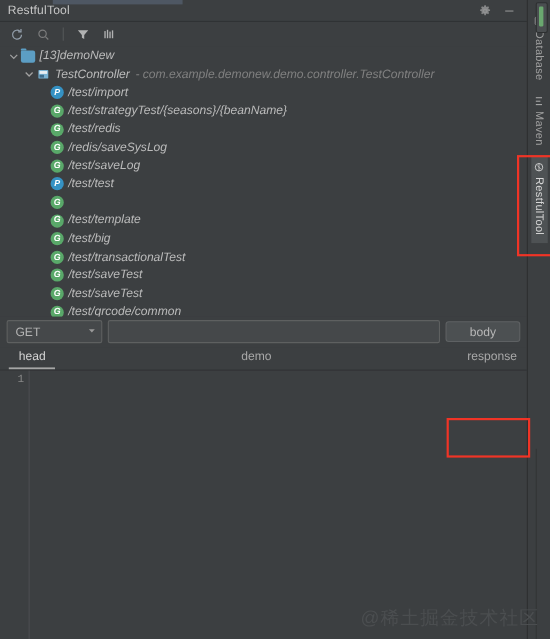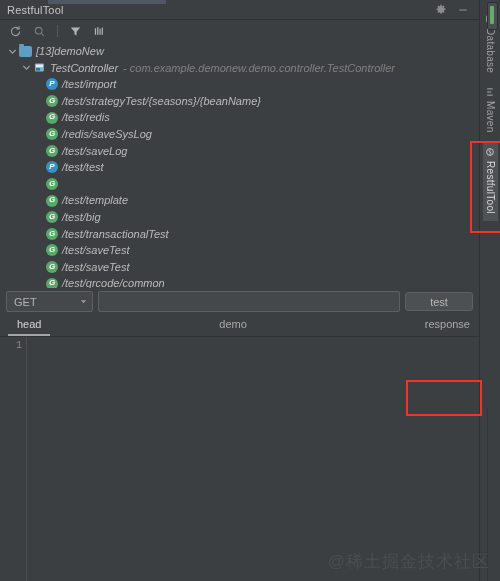--- a/index.html
+++ b/index.html
@@ -478,21 +478,21 @@
       <div class="req-bar">
         <div class="method-select">
           <span class="mv">GET</span>
           <span>
             <svg width="9" height="9" viewBox="0 0 10 10">
                 <path d="M2 3.7h6L5 7z" fill="#9a9a9a"></path>
               </svg>
           </span>
         </div>
         <input class="url-input" type="text" value="" placeholder="" style="">
-        <button class="send-btn">test</button>
+        <button class="send-btn">body</button>
       </div>
 
       <div class="tabs">
         <div class="tab active">head</div>
         <div class="tab">demo</div>
         <div class="tab">response</div>
       </div>
 
       <div class="editor">
         <div class="gutter">1</div>

